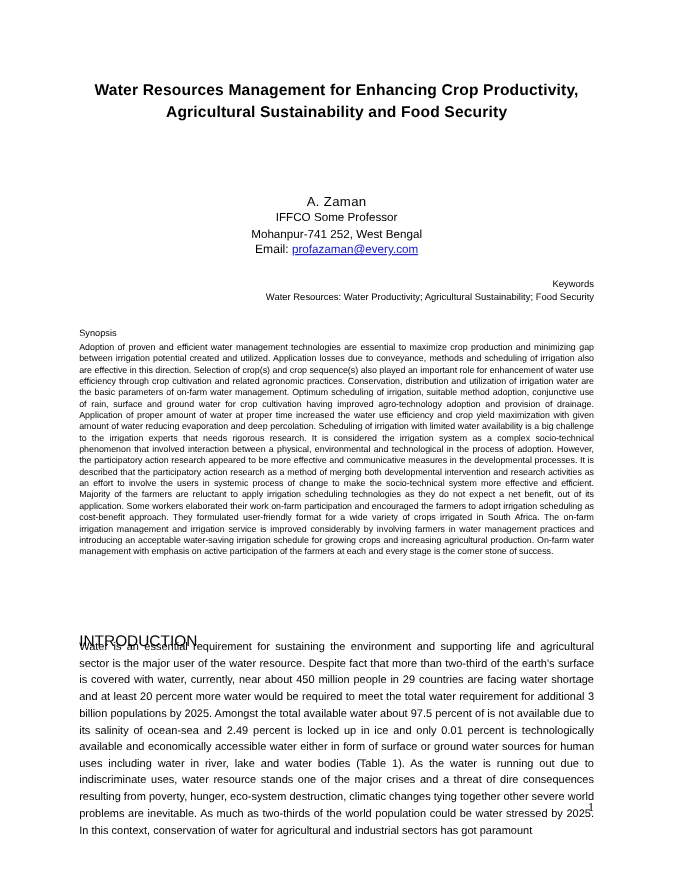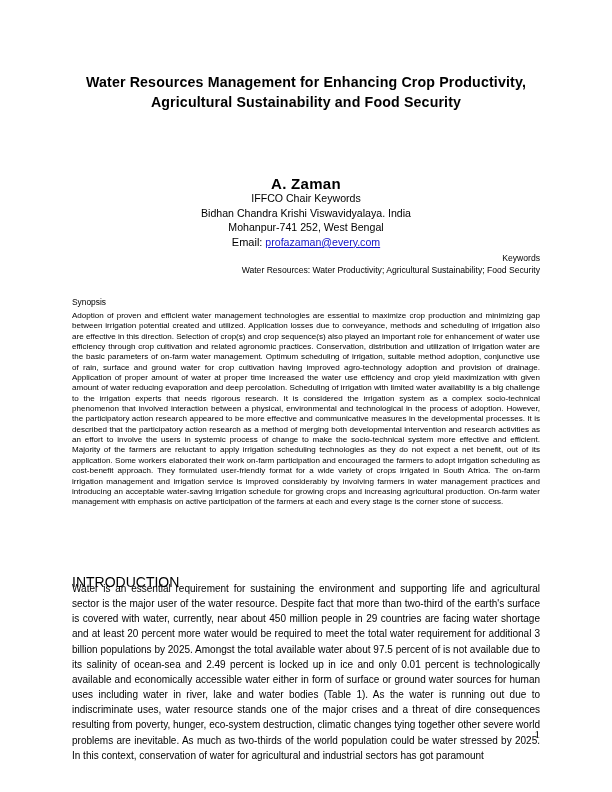--- a/index.html
+++ b/index.html
@@ -41,22 +41,22 @@
 
   
   .author-block {
     position: absolute;
     left: 72px;
     top: 176px;
     width: 468px;
     text-align: center;
   }
   .author-name {
-    font-size: 15px;
-    font-weight: bold;
+    font-size: 12px;
+    font-weight: normal;
     line-height: 15px;
     letter-spacing: 0.3px;
   }
   .author-line {
     font-size: 10.6px;
     line-height: 14.6px;
   }
   .email-label { font-size: 11px; }
   .email-link {
     font-size: 10.6px;
@@ -135,22 +135,21 @@
 
 <div class="page">
 
   <div class="title-block">
     <div class="title-line">Water Resources Management for Enhancing Crop Productivity,</div>
     <div class="title-line">Agricultural Sustainability and Food Security</div>
   </div>
 
   <div class="author-block">
     <div class="author-name">A.  Zaman</div>
-    <div class="author-line">IFFCO Chair Keywords</div>
-    <div class="author-line">Bidhan Chandra Krishi Viswavidyalaya. India</div>
+    <div class="author-line">IFFCO Some Professor</div>
     <div class="author-line">Mohanpur-741 252, West Bengal</div>
     <div class="author-line"><span class="email-label">Email:</span> <a class="email-link" href="#">profazaman@every.com</a></div>
   </div>
 
   <div class="keywords-block">
     <div class="kw-heading">Keywords</div>
     <div class="kw-text">Water Resources: Water Productivity; Agricultural Sustainability; Food Security</div>
   </div>
 
   <div class="synopsis-heading">Synopsis</div>

